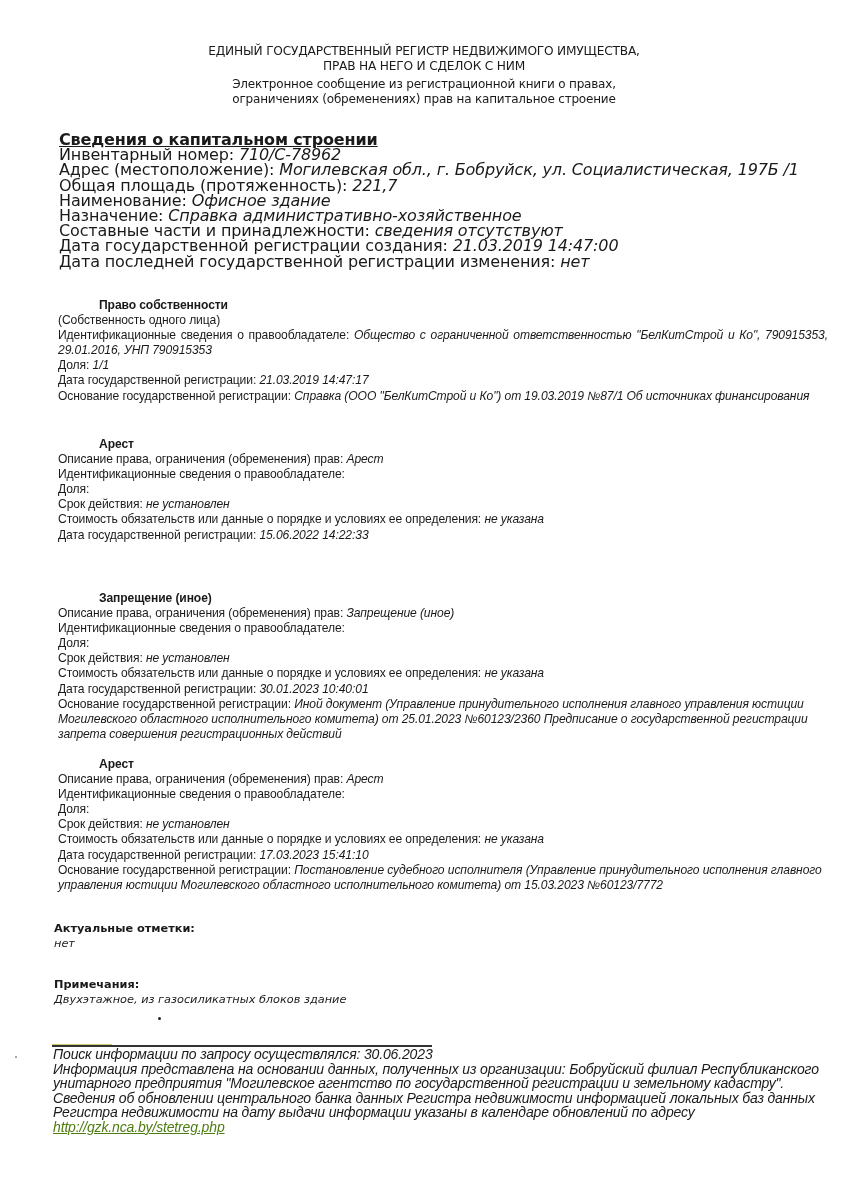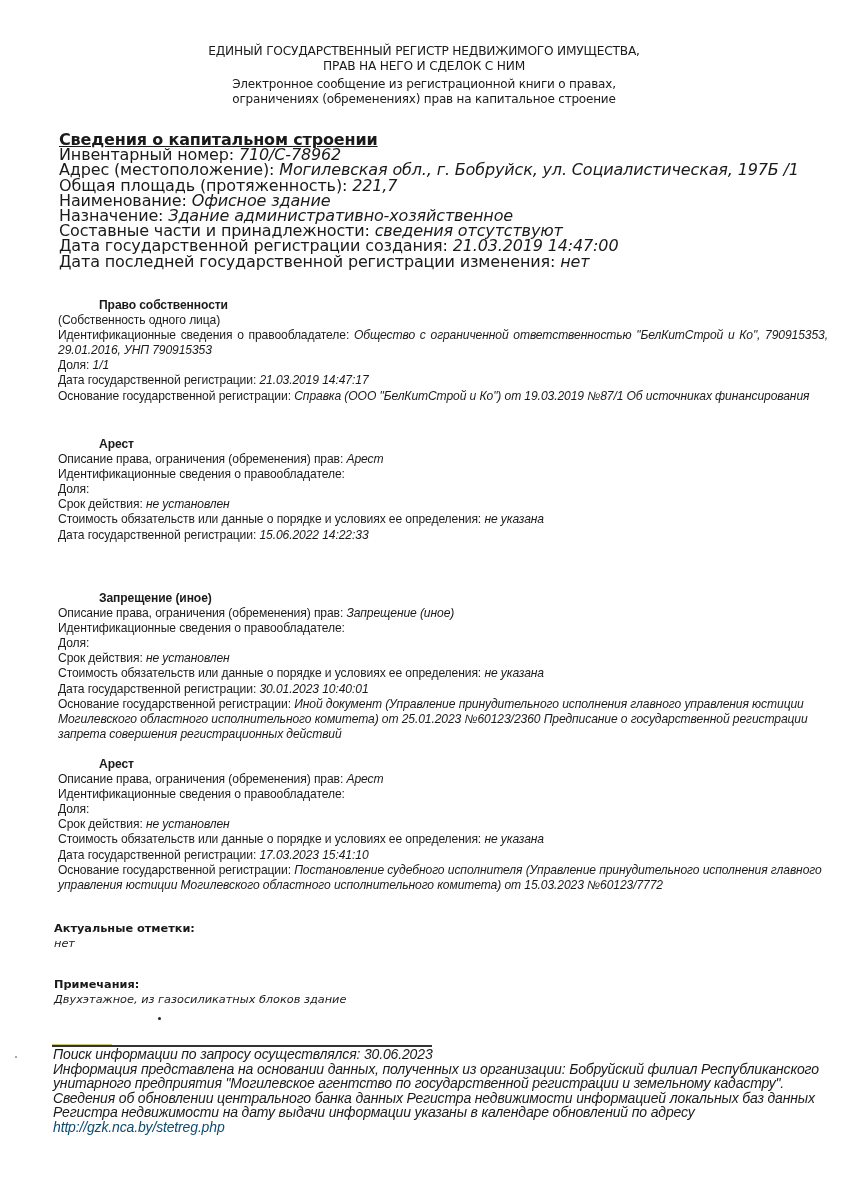--- a/index.html
+++ b/index.html
@@ -111,21 +111,22 @@
       left: 53px;
       top: 1047px;
       width: 780px;
       font-family: "Liberation Sans", sans-serif;
       font-style: italic;
       font-size: 14px;
       line-height: 14.6px;
       letter-spacing: -0.15px;
     }
     .footer .link {
-      color: #0c4a6e;
+      color: #4d7c0f;
+      text-decoration: underline;
       cursor: pointer;
     }
     .row { display: block; }
   </style>
 </head>
 <body>
 
 <div class="page">
 
   <div class="header">
@@ -136,21 +137,21 @@
       <div class="row">ограничениях (обременениях) прав на капитальное строение</div>
     </div>
   </div>
 
   <div class="sec-capital">
     <div class="row sec-title-underline">Сведения о капитальном строении</div>
     <div class="row"><span>Инвентарный номер: </span><span class="val">710/С-78962</span></div>
     <div class="row"><span>Адрес (местоположение): </span><span class="val">Могилевская обл., г. Бобруйск, ул. Социалистическая, 197Б /1</span></div>
     <div class="row"><span>Общая площадь (протяженность): </span><span class="val">221,7</span></div>
     <div class="row"><span>Наименование: </span><span class="val">Офисное здание</span></div>
-    <div class="row"><span>Назначение: </span><span class="val">Здание административно-хозяйственное</span></div>
+    <div class="row"><span>Назначение: </span><span class="val">Справка административно-хозяйственное</span></div>
     <div class="row"><span>Составные части и принадлежности: </span><span class="val">сведения отсутствуют</span></div>
     <div class="row"><span>Дата государственной регистрации создания: </span><span class="val">21.03.2019 14:47:00</span></div>
     <div class="row"><span>Дата последней государственной регистрации изменения: </span><span class="val">нет</span></div>
   </div>
 
   <div class="narrow sec-owner">
     <div class="row title">Право собственности</div>
     <div class="row">(Собственность одного лица)</div>
     <div class="row justify"><span>Идентификационные сведения о правообладателе: </span><span class="val">Общество с ограниченной ответственностью "БелКитСтрой и Ко", 790915353, 29.01.2016, УНП 790915353</span></div>
     <div class="row"><span>Доля: </span><span class="val">1/1</span></div>

